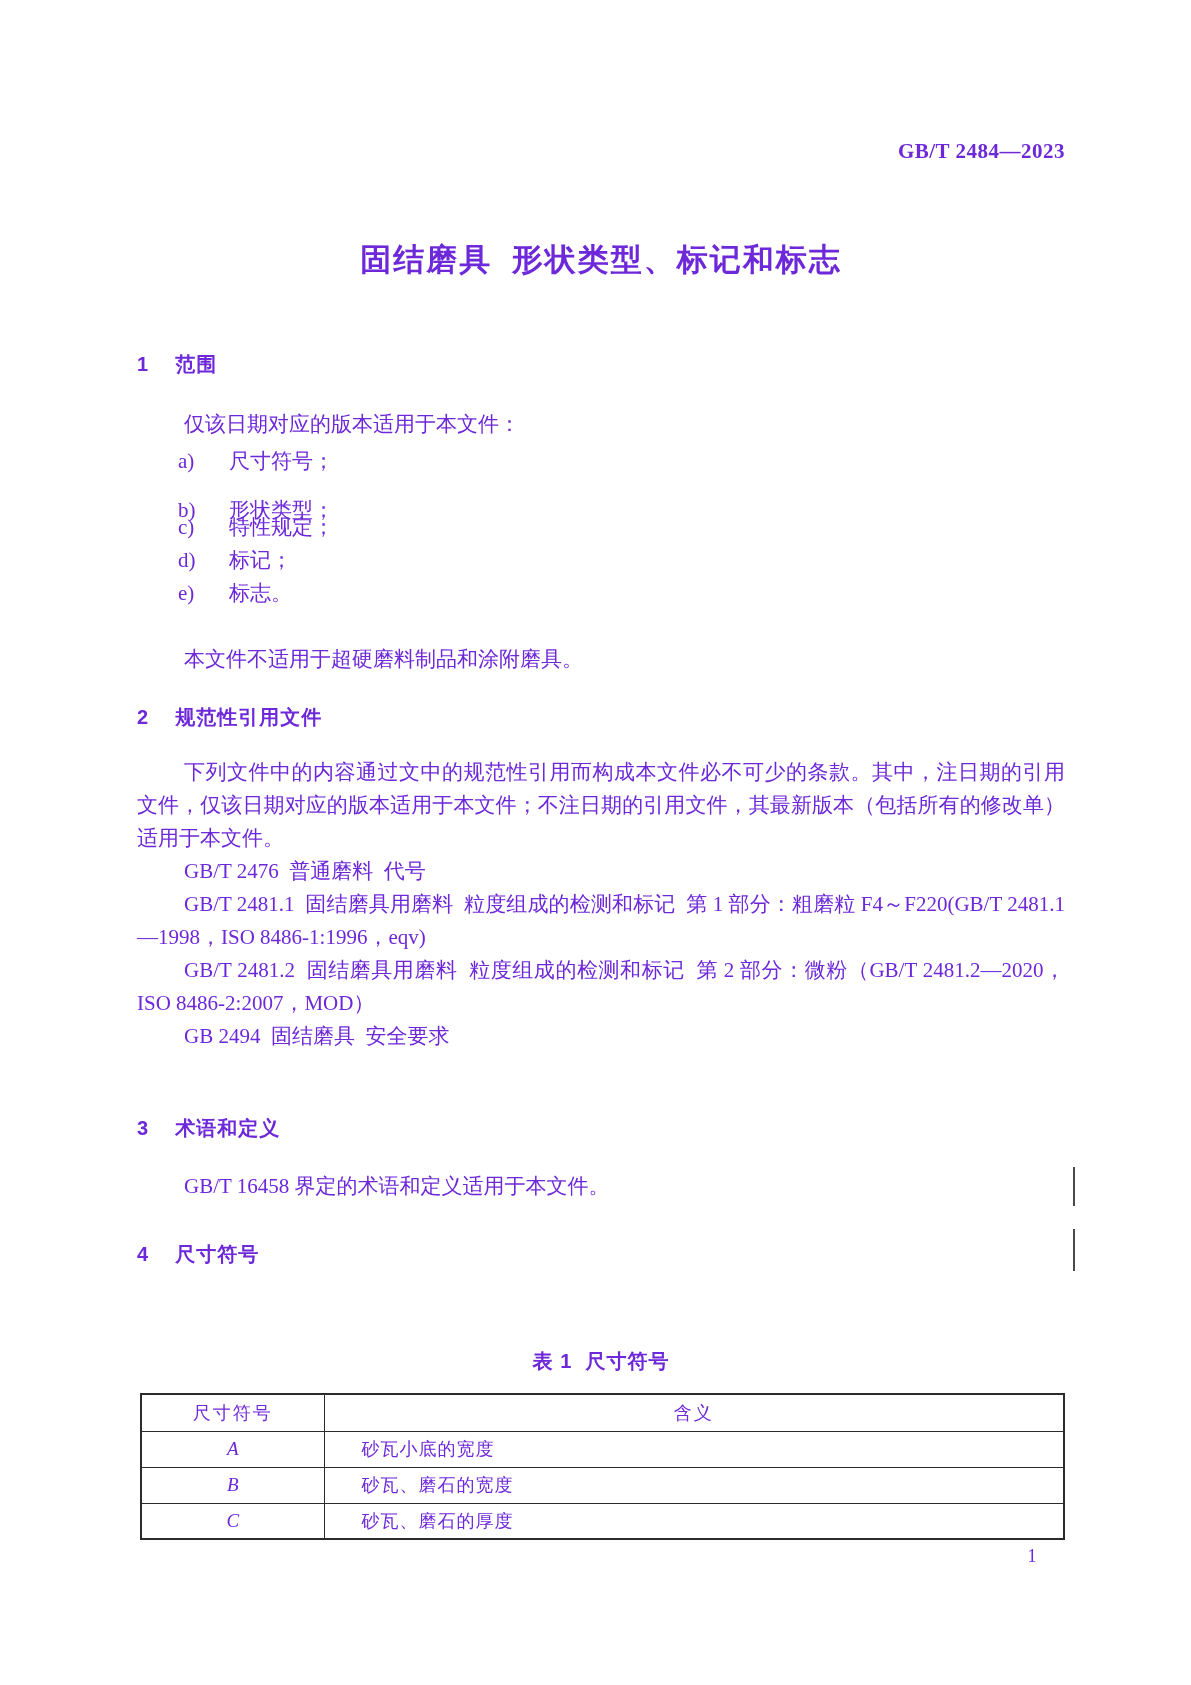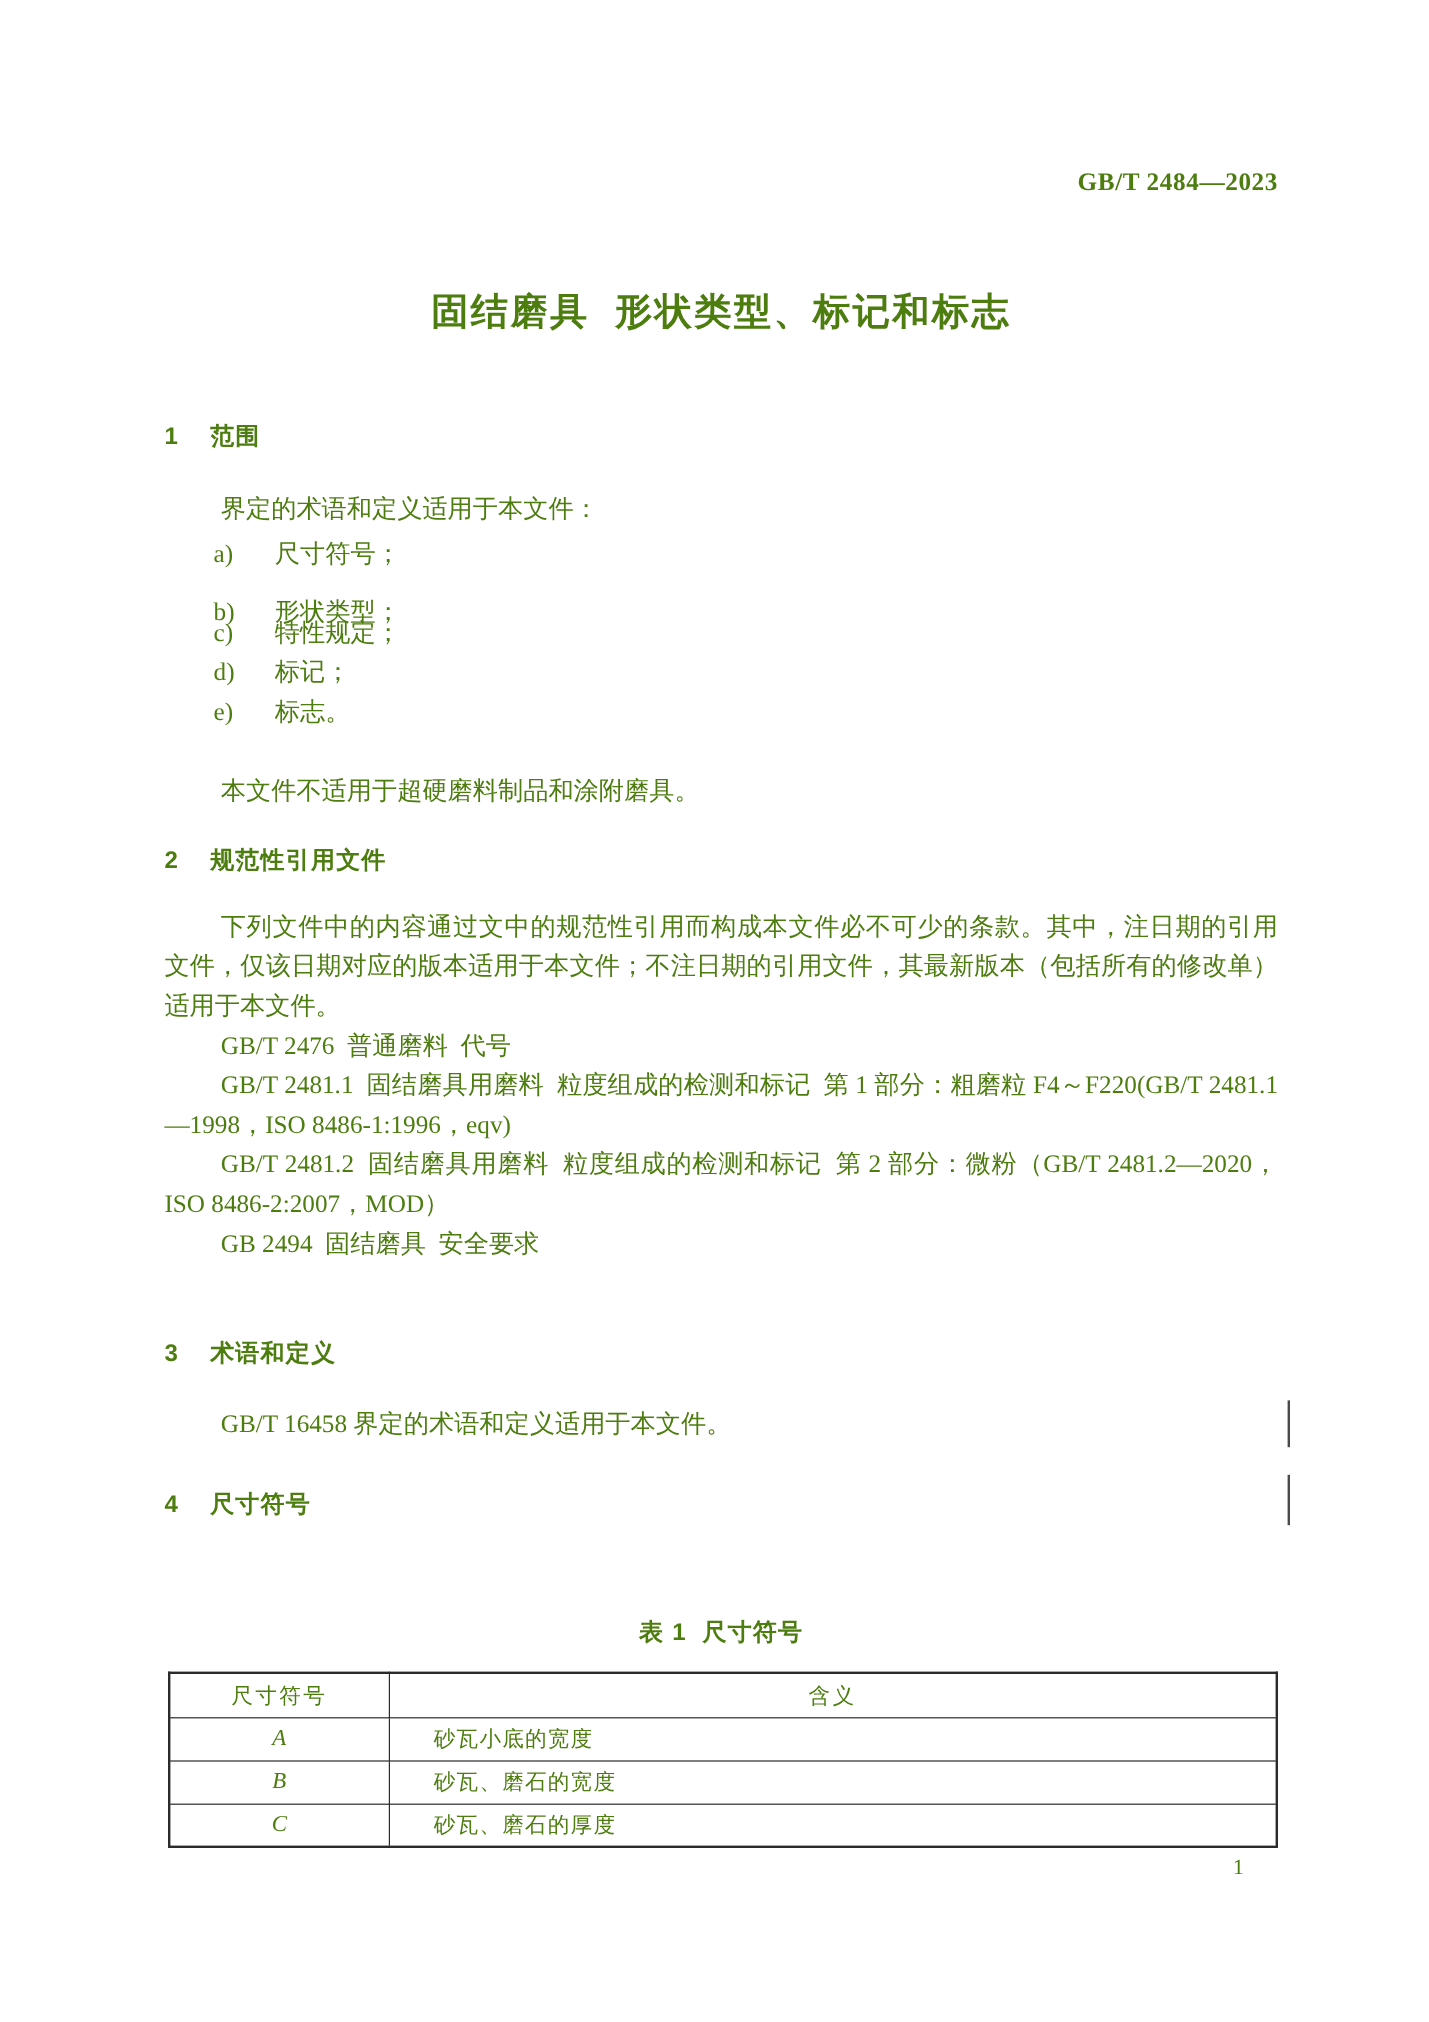--- a/index.html
+++ b/index.html
@@ -1,37 +1,37 @@
 <!DOCTYPE html>
 <html><head>
 <meta charset="utf-8">
 <style>
   * { margin:0; padding:0; box-sizing:border-box; }
   html,body { background:#ffffff; }
   .page {
     position:relative;
     width:1191px; height:1685px;
     background:#ffffff;
-    color:#4d7c0f;
+    color:#6d28d9;
     font-family:"Liberation Serif","DejaVu Serif",serif;
     overflow:hidden;
     margin:0 auto;
   }
   
   .doc-code {
     position:absolute; top:138px; left:137px; width:928px;
     text-align:right;
     font-weight:bold; font-size:21px; line-height:26px;
     letter-spacing:0.5px;
   }
   
   .doc-title {
     position:absolute; top:240px; left:137px; width:928px;
     text-align:center;
-    font-family:Liberation Sans, sans-serif;
+    font-family:Liberation Serif, serif;
     font-weight:bold; font-size:31px; line-height:40px;
     letter-spacing:2px;
   }
   
   .sec-heading {
     position:absolute; left:137px;
     display:flex; gap:26px; align-items:baseline;
     font-family:"Liberation Sans","DejaVu Sans",sans-serif;
     font-weight:bold; font-size:20px; line-height:26px;
     letter-spacing:1px;
@@ -125,21 +125,21 @@
 <div class="page">
 
   <div class="doc-code">GB/T 2484—2023</div>
 
   <div class="doc-title">固结磨具&nbsp;&nbsp;形状类型、标记和标志</div>
 
   <div class="sec-heading" id="sec1-heading">
     <span>1</span>
     <span>范围</span>
   </div>
-  <p class="para indent" id="sec1-intro">界定的术语和定义适用于本文件：</p>
+  <p class="para indent" id="sec1-intro">仅该日期对应的版本适用于本文件：</p>
 
   <div class="list-item" id="item-a">
     <span class="marker">a)</span><span>尺寸符号；</span>
   </div>
   <div class="list-item" id="item-b">
     <span class="marker">b)</span><span>形状类型；</span>
   </div>
   <div class="list-item" id="item-c">
     <span class="marker">c)</span><span>特性规定；</span>
   </div>

